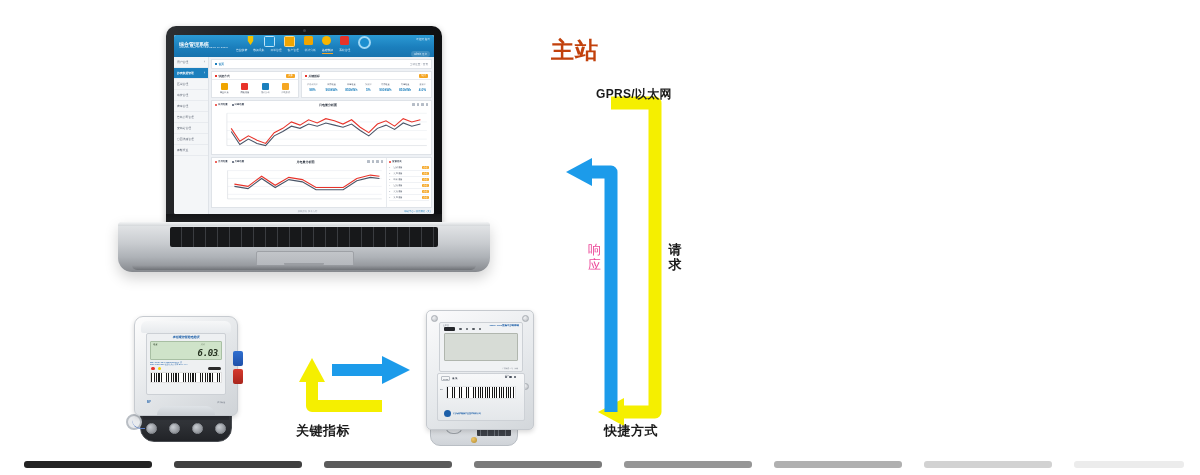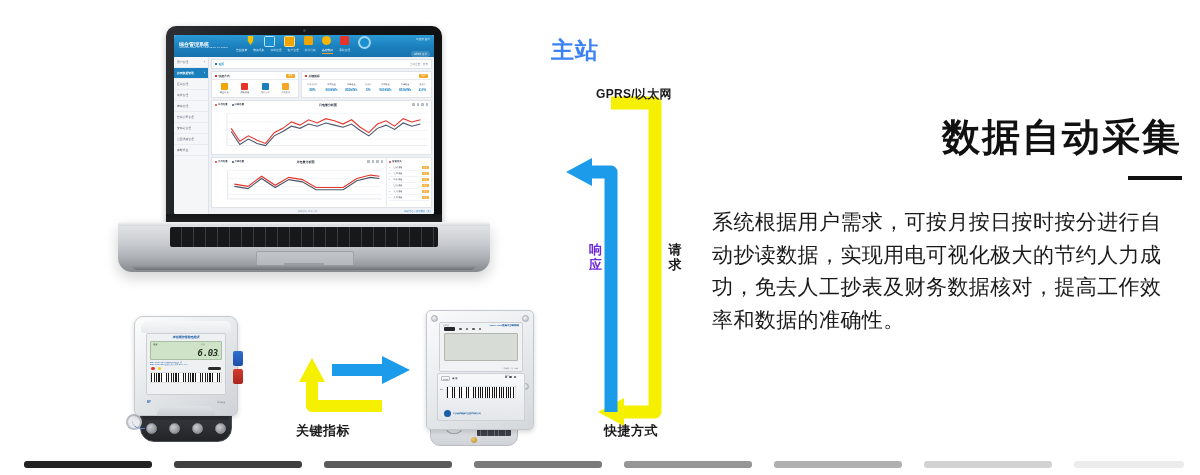--- a/index.html
+++ b/index.html
@@ -217,26 +217,26 @@
     background:linear-gradient(180deg,#e9ebee,#cfd3d8);border:1px solid #b9bec4;
     border-radius:2px 2px 10px 10px;}
   .m2-term .blk{position:absolute;left:46px;top:3px;width:34px;height:14px;background:#3c4047;
     background-image:repeating-linear-gradient(90deg,#3c4047 0 3px,#6a6f77 3px 3.6px);border-radius:1px;}
   .m2-term .u{position:absolute;left:14px;top:2px;width:16px;height:12px;
     border:1.5px solid #9ba0a7;border-radius:0 0 8px 8px;border-top:0;}
   .m2-term .sc{position:absolute;left:40px;bottom:2px;width:6px;height:6px;border-radius:50%;
     background:radial-gradient(circle at 35% 35%,#f1c76a,#b08a2e);}
 
   
-  .lbl-zhuzhan{position:absolute;left:551px;top:35px;font-size:23px;font-weight:bold;color:#3b82f6;
+  .lbl-zhuzhan{position:absolute;left:551px;top:35px;font-size:23px;font-weight:bold;color:#c2410c;
     letter-spacing:1px;}
   .lbl-gprs{position:absolute;left:596px;top:86px;font-size:12px;font-weight:bold;color:#1a1a1a;
     letter-spacing:.3px;}
-  .lbl-xiangying{position:absolute;left:588px;top:243px;font-size:13px;font-weight:bold;color:#6d28d9;
-    width:14px;line-height:1.15;text-align:right;}
+  .lbl-xiangying{position:absolute;left:588px;top:243px;font-size:13px;font-weight:normal;color:#ec4899;
+    width:14px;line-height:1.15;text-align:left;}
   .lbl-qingqiu{position:absolute;left:668px;top:243px;font-size:13px;font-weight:bold;color:#1a1a1a;
     width:14px;line-height:1.15;text-align:center;}
   .lbl-jiliang{position:absolute;left:296px;top:422px;font-size:13px;font-weight:bold;color:#1a1a1a;
     letter-spacing:.5px;}
   .lbl-caiji{position:absolute;left:604px;top:422px;font-size:13px;font-weight:bold;color:#1a1a1a;
     letter-spacing:.5px;}
 
   .arrows{position:absolute;inset:0;pointer-events:none;}
 
   
@@ -630,25 +630,20 @@
     <polygon points="382,356 410,370 382,384" fill="#1C9BEA"></polygon>
   </svg>
 
   <div class="lbl-zhuzhan">主站</div>
   <div class="lbl-gprs">GPRS/以太网</div>
   <div class="lbl-xiangying">响应</div>
   <div class="lbl-qingqiu">请求</div>
   <div class="lbl-jiliang">关键指标</div>
   <div class="lbl-caiji">快捷方式</div>
 
-  <div class="title-block">
-    <div class="big-title">数据自动采集</div>
-    <span class="rule"></span>
-    <div class="body-text">系统根据用户需求，可按月按日按时按分进行自动抄读数据，实现用电可视化极大的节约人力成功，免去人工抄表及财务数据核对，提高工作效率和数据的准确性。</div>
-  </div>
 
   <div class="botbars">
     <div class="bb" style="left: 24px; width: 128px; background: rgb(35, 35, 35);"></div>
     <div class="bb" style="left: 174px; width: 128px; background: rgb(64, 64, 64);"></div>
     <div class="bb" style="left: 324px; width: 128px; background: rgb(91, 91, 91);"></div>
     <div class="bb" style="left: 474px; width: 128px; background: rgb(122, 122, 122);"></div>
     <div class="bb" style="left: 624px; width: 128px; background: rgb(150, 150, 150);"></div>
     <div class="bb" style="left: 774px; width: 128px; background: rgb(176, 176, 176);"></div>
     <div class="bb" style="left: 924px; width: 128px; background: rgb(210, 210, 210);"></div>
     <div class="bb" style="left: 1074px; width: 110px; background: rgb(236, 236, 236);"></div>

